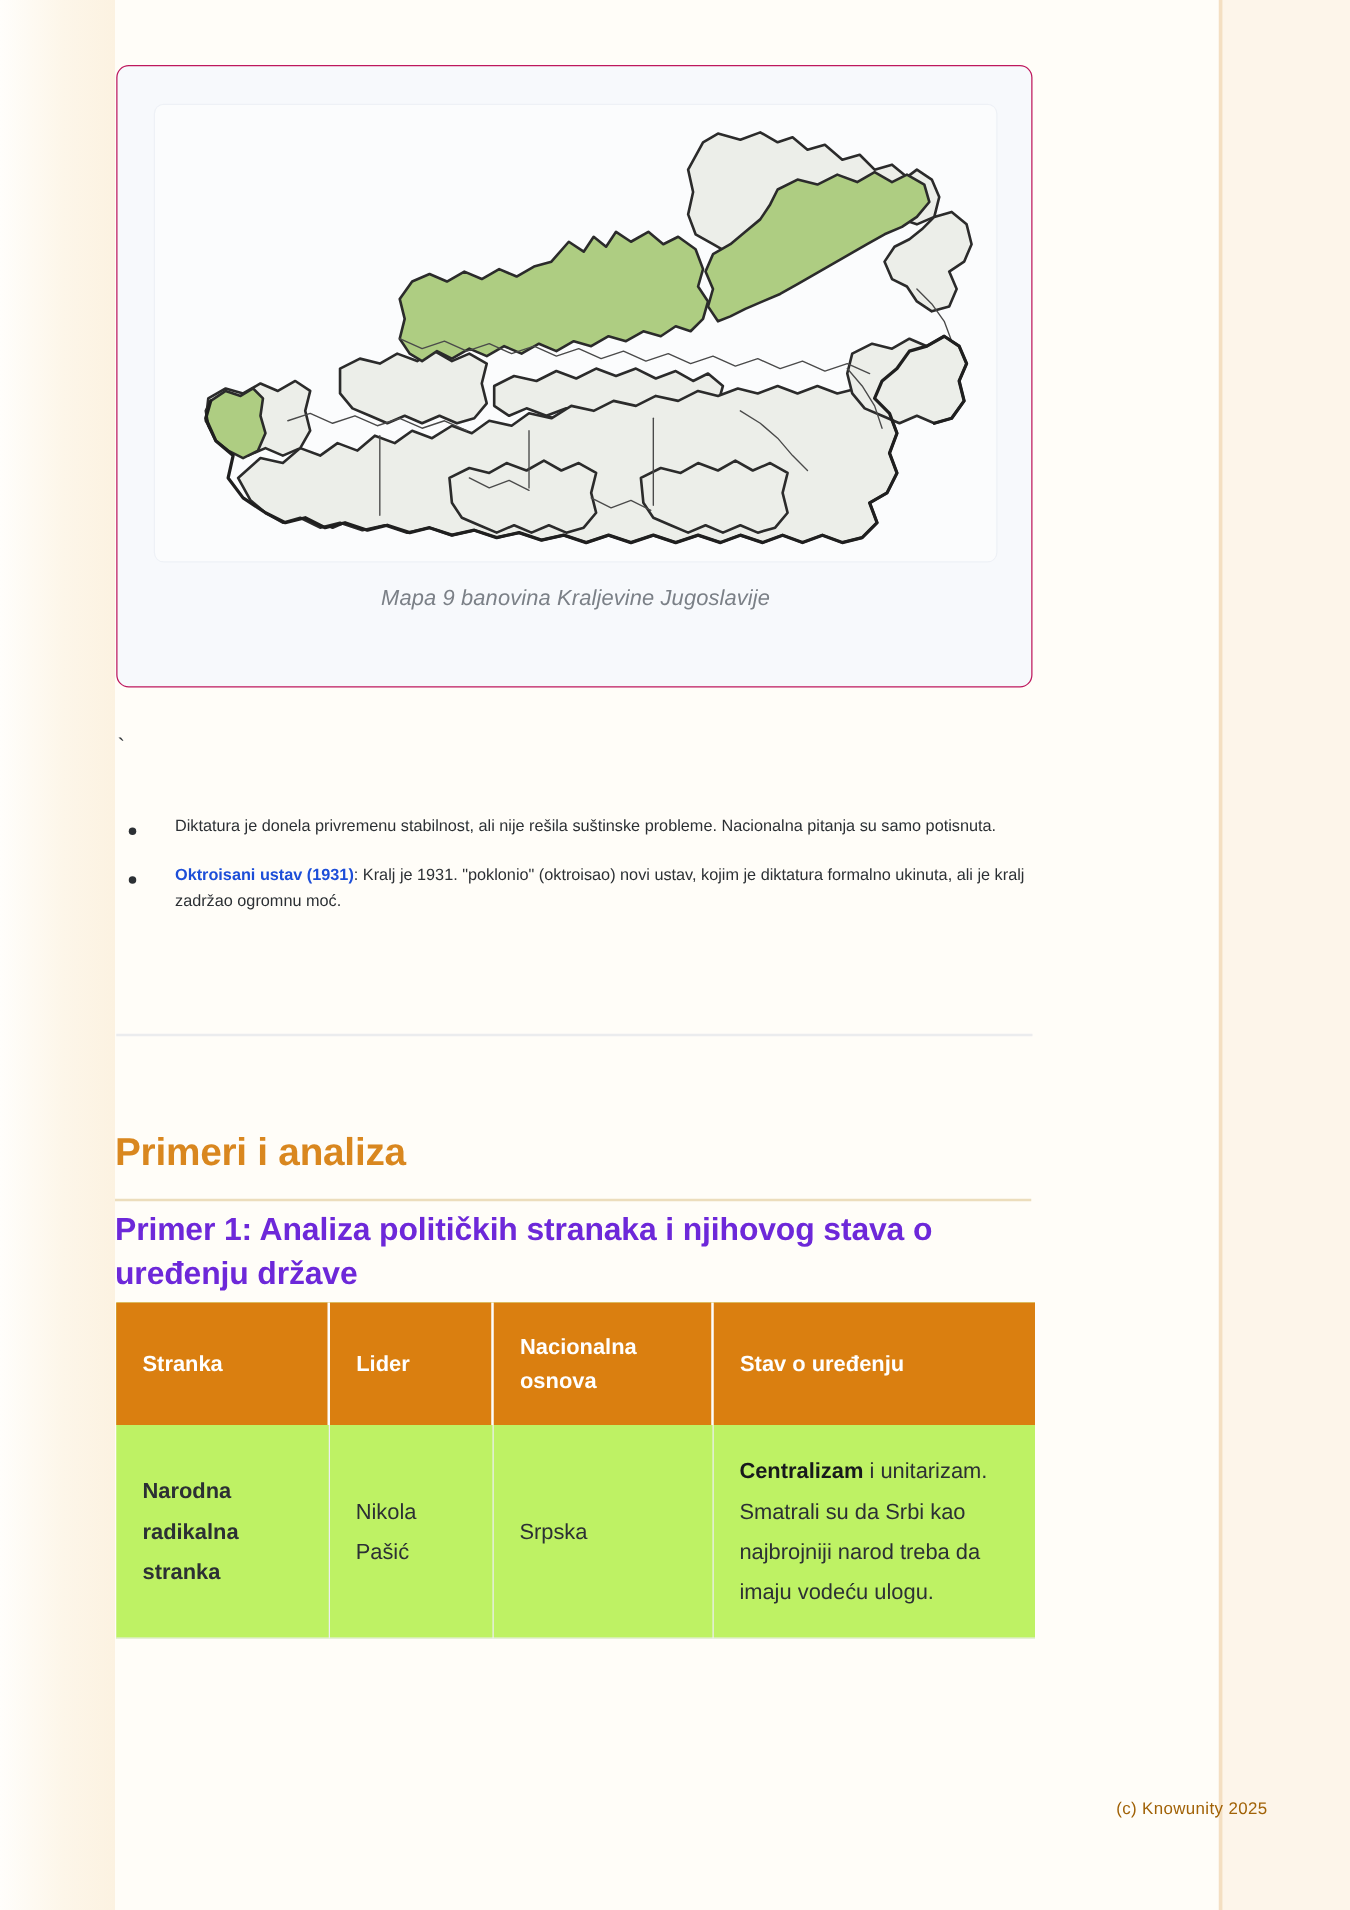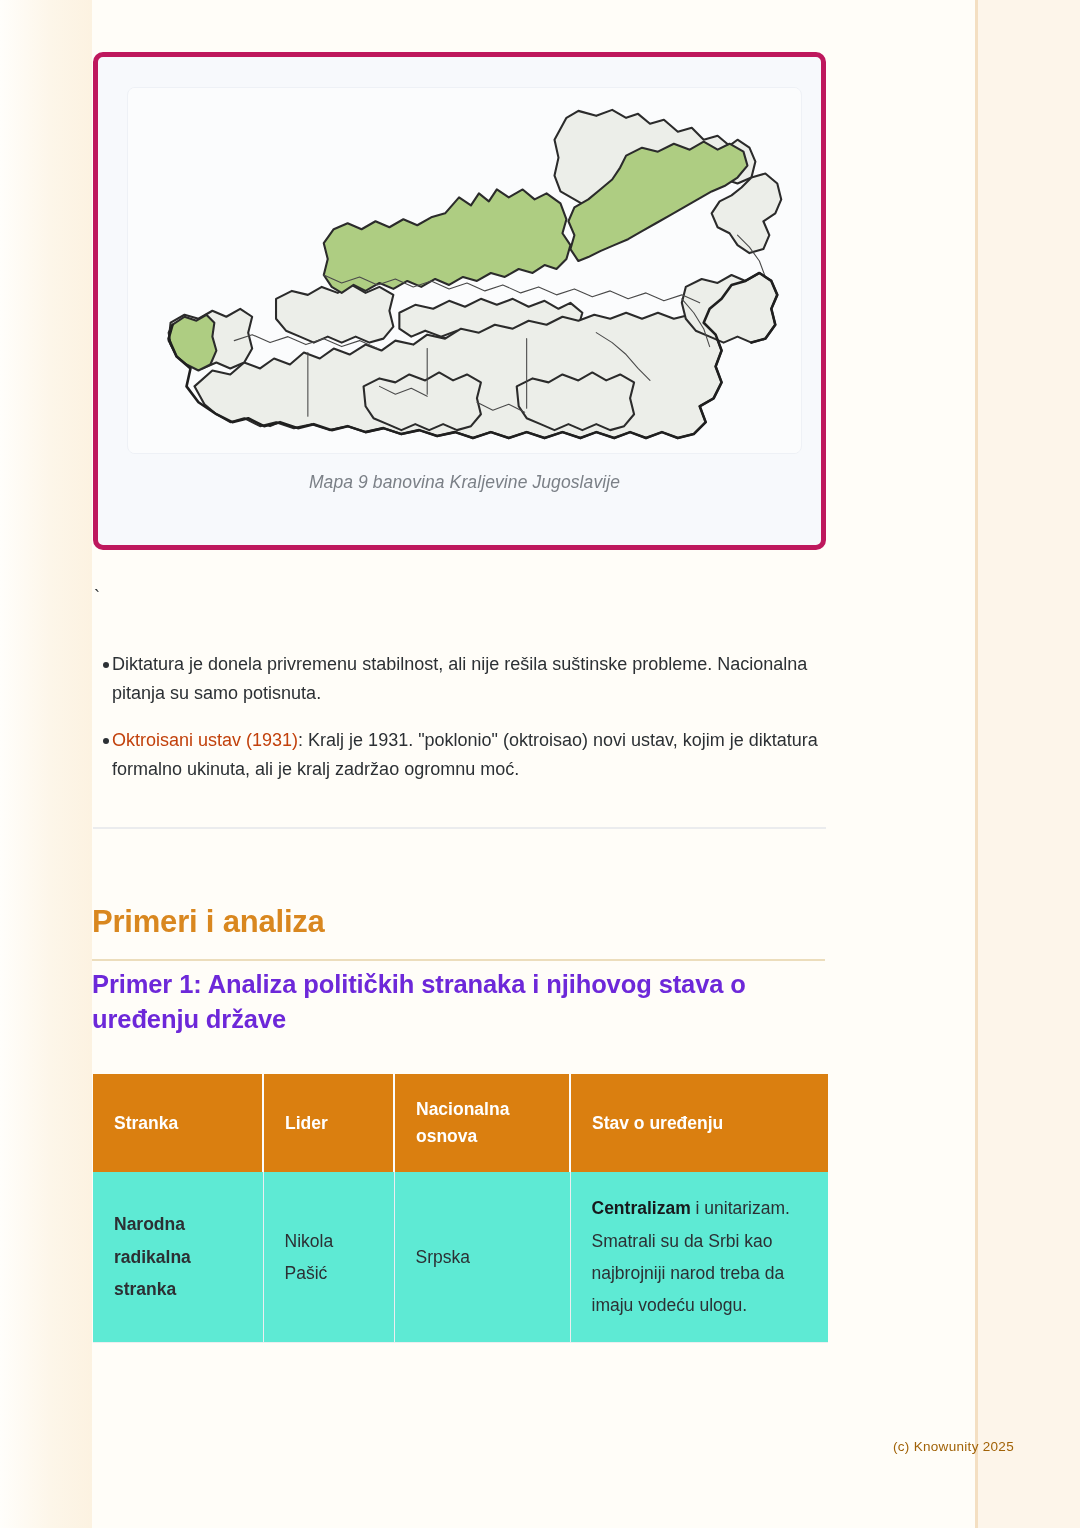--- a/index.html
+++ b/index.html
@@ -43,21 +43,21 @@
     width: 884px;
     height: 1528px;
   }
 
   
   .figure-card {
     position: absolute;
     left: 1px; top: 52px;
     width: 733px; height: 498px;
     background: #f7f9fc;
-    border: 5px solid #be185d;
+    border: 1px solid #be185d;
     border-radius: 10px;
   }
   .map-frame {
     position: absolute;
     left: 29px; top: 30px;
     width: 675px; height: 367px;
     background: #fbfcfd;
     border: 1px solid #eef1f6;
     border-radius: 8px;
     overflow: hidden;
@@ -85,35 +85,35 @@
   }
 
   
   .bullets {
     position: absolute;
     left: 0px; top: 650px;
     width: 760px;
   }
   .bullet-item {
     position: relative;
-    padding-left: 20px;
+    padding-left: 48px;
     margin-bottom: 18px;
-    font-size: 18px;
+    font-size: 13px;
     line-height: 1.62;
     color: #2c3034;
   }
   .bullet-item::before {
     content: "";
     position: absolute;
     left: 11px; top: 12px;
     width: 6px; height: 6px;
     border-radius: 50%;
     background: #2c3034;
   }
-  .bullet-item b { font-weight: 400; color: #c2410c; }
+  .bullet-item b { font-weight: 700; color: #1d4ed8; }
 
   
   .section-divider {
     position: absolute;
     left: 1px; top: 827px;
     width: 733px; height: 2px;
     background: #ebecee;
   }
 
   
@@ -137,25 +137,25 @@
     font-size: 25.5px;
     font-weight: 700;
     color: #6d28d9;
     line-height: 1.38;
     letter-spacing: -0.1px;
   }
 
   
   .data-table {
     position: absolute;
-    left: 1px; top: 1074px;
+    left: 1px; top: 1042px;
     width: 735px;
     border-collapse: collapse;
     table-layout: fixed;
-    background: #5eead4;
+    background: #bef264;
   }
   .data-table th {
     background: #da7f10;
     color: #ffffff;
     font-size: 17.5px;
     font-weight: 600;
     text-align: left;
     vertical-align: middle;
     padding: 22px 21px;
     border-right: 2px solid #fdfdfc;

